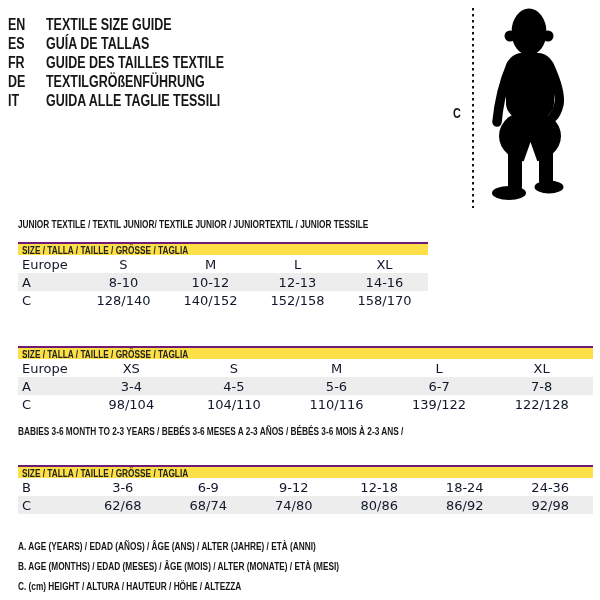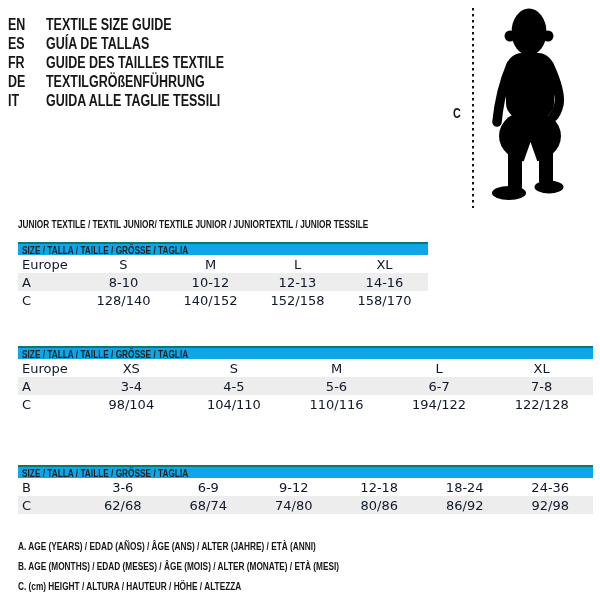--- a/index.html
+++ b/index.html
@@ -29,21 +29,21 @@
   .c-label{position:absolute;left:3px;top:100px;line-height:19px;}
   .c-label .cond{font-size:15px;}
   .baby{position:absolute;left:36px;top:0;}
 
   
   .heading{line-height:16px;height:16px;}
   .heading2{line-height:16px;}
 
   
   .sizebar{
-    background:#0ea5e9;border-top:2px solid #0f766e;box-sizing:border-box;
+    background:#fde047;border-top:2px solid #701a75;box-sizing:border-box;
     height:13px;line-height:10px;padding-left:4px;
   }
   .sizebar .cond{font-size:11.5px;color:#222;}
 
   
   table{border-collapse:collapse;table-layout:fixed;position:absolute;
         font-family:"DejaVu Sans",sans-serif;}
   tr{height:18px;}
   tr:nth-child(even){background:#ededed;}
   td{padding:0;font-size:13px;text-align:center;vertical-align:middle;color:#0f172a;}
@@ -158,27 +158,28 @@
         <td>4-5</td>
         <td>5-6</td>
         <td>6-7</td>
         <td>7-8</td>
       </tr>
       <tr>
         <td class="row-label">C</td>
         <td>98/104</td>
         <td>104/110</td>
         <td>110/116</td>
-        <td>194/122</td>
+        <td>139/122</td>
         <td>122/128</td>
       </tr>
     </tbody>
   </table>
 
   <div class="abs heading2" style="left:18px;top:422px;">
+    <div><span class="cond">BABIES 3-6 MONTH TO 2-3 YEARS / BEBÉS 3-6 MESES A 2-3 AÑOS / BÉBÉS 3-6 MOIS À 2-3 ANS /</span></div>
   </div>
   <div class="abs sizebar" style="left:18px;top:465px;width:575px;">
     <span class="cond">SIZE / TALLA / TAILLE / GRÖSSE / TAGLIA</span>
   </div>
   <table class="abs" style="left:18px;top:478px;width:575px;">
     <tbody>
       <tr>
         <td class="row-label">B</td>
         <td>3-6</td>
         <td>6-9</td>

